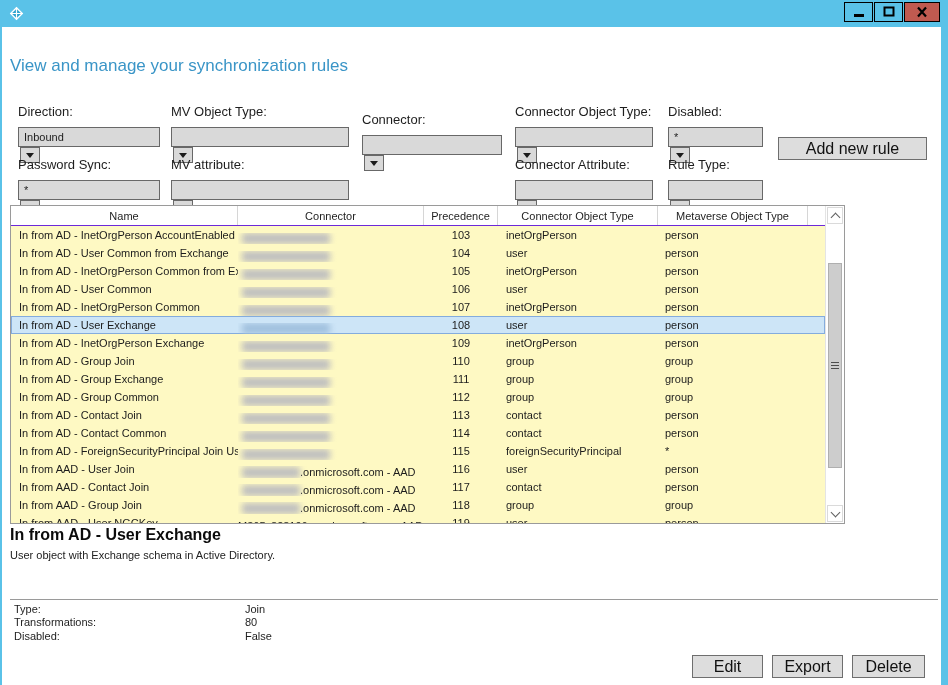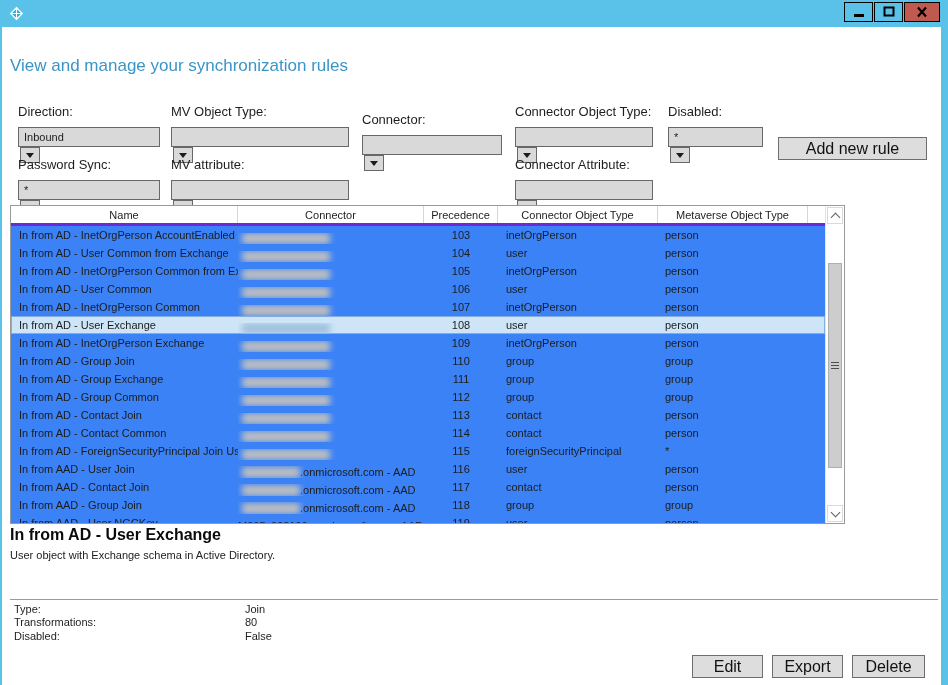--- a/index.html
+++ b/index.html
@@ -23,26 +23,26 @@
   .filter{position:absolute;}
   .flabel{font-size:13px;color:#1e1e1e;margin-bottom:8px;white-space:nowrap;}
   .combo{display:flex;height:36px;flex-direction:column;}
   .combo-value{flex:1;background:#d9d9d9;border:1px solid #686868;font-size:11px;color:#1e1e1e;display:flex;align-items:center;padding-left:5px;overflow:hidden;}
   .combo-arrow{width:20px;margin-left:2px;background:#d9d9d9;border:1px solid #686868;display:flex;align-items:center;justify-content:center;}
   .combo-arrow::after{content:"";border:4px solid transparent;border-top:5px solid #1b1b1b;margin-top:5px;}
   .btn{position:absolute;background:#dddddd;border:1px solid #6e6e6e;font-size:16px;color:#111;display:flex;align-items:center;justify-content:center;cursor:default;}
   #add-rule{left:778px;top:137px;width:149px;height:23px;}
   
   .rules-table{position:absolute;left:10px;top:205px;width:835px;height:319px;border:1px solid #9a9a9a;background:#fff;}
-  .thead{position:absolute;left:0;top:0;right:19px;height:20px;border-bottom:3px solid #6d28d9;display:flex;}
+  .thead{position:absolute;left:0;top:0;right:19px;height:20px;border-bottom:1px solid #6d28d9;display:flex;}
   .th{font-size:11px;color:#1e1e1e;display:flex;align-items:center;justify-content:center;border-right:1px solid #d6d6d6;}
   .th:last-child{border-right:none;}
   .h-name{width:227px;}.h-conn{width:186px;}.h-prec{width:74px;}.h-cot{width:160px;}.h-mot{width:150px;}.h-fill{flex:1;}
   .tbody{position:absolute;left:0;top:20px;right:19px;bottom:0;overflow:hidden;}
-  .trow{display:flex;height:18px;align-items:center;background:#3b82f6;}
+  .trow{display:flex;height:18px;align-items:center;background:#fef9c3;}
   .trow.selected{background:var(--selection);box-shadow:inset 0 0 0 1px #84acdd;}
   .td{font-size:11px;color:#1c1c1c;white-space:nowrap;overflow:hidden;}
   .c-name{width:227px;padding-left:8px;}
   .c-conn{width:186px;display:flex;align-items:center;margin-top:6px;}
   .c-prec{width:74px;text-align:center;}
   .c-cot{width:160px;padding-left:8px;}
   .c-mot{width:150px;padding-left:7px;}
   .redact{display:inline-block;width:88px;height:11px;margin-left:4px;background:#bfbfbf;border-radius:2px;filter:blur(3px);flex:none;}
   .redact.short{width:58px;}
   .trow.selected .redact{background:#a0c0de;}
@@ -154,20 +154,27 @@
       <div class="combo-arrow"></div>
     </div>
   </div>
   <div class="filter" style="left:515px;top:157px;width:138px">
     <div class="flabel">Connector Attribute:</div>
     <div class="combo">
       <div class="combo-value"></div>
       <div class="combo-arrow"></div>
     </div>
   </div>
+  <div class="filter" style="left:668px;top:157px;width:95px">
+    <div class="flabel">Rule Type:</div>
+    <div class="combo">
+      <div class="combo-value"></div>
+      <div class="combo-arrow"></div>
+    </div>
+  </div>
 
   <div class="rules-table">
     <div class="thead">
       <div class="th h-name">Name</div>
       <div class="th h-conn">Connector</div>
       <div class="th h-prec">Precedence</div>
       <div class="th h-cot">Connector Object Type</div>
       <div class="th h-mot">Metaverse Object Type</div>
       <div class="th h-fill"></div>
     </div>

